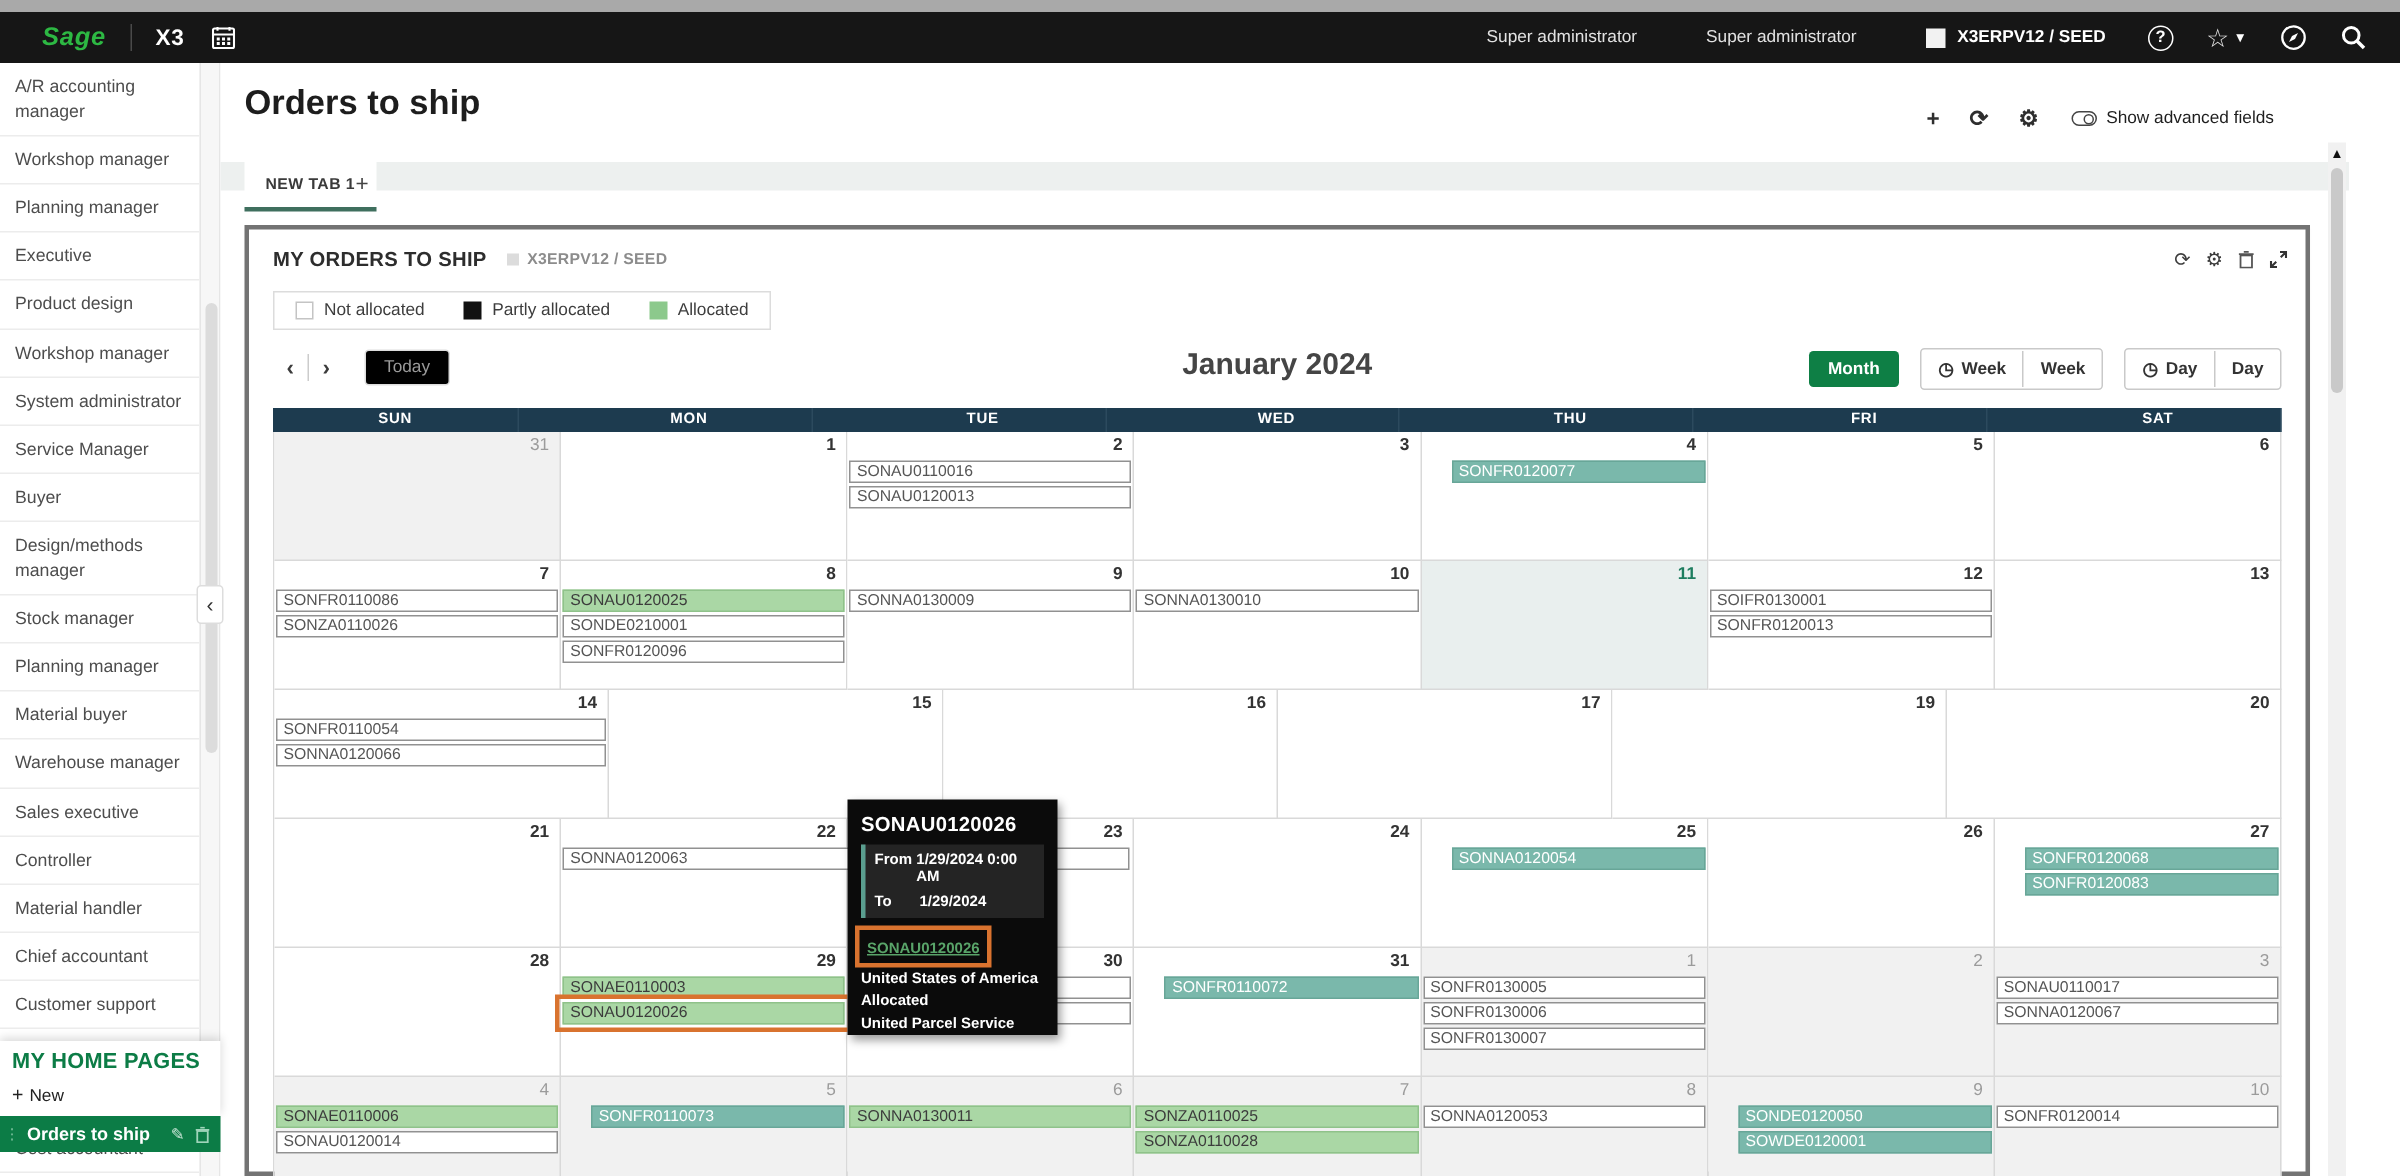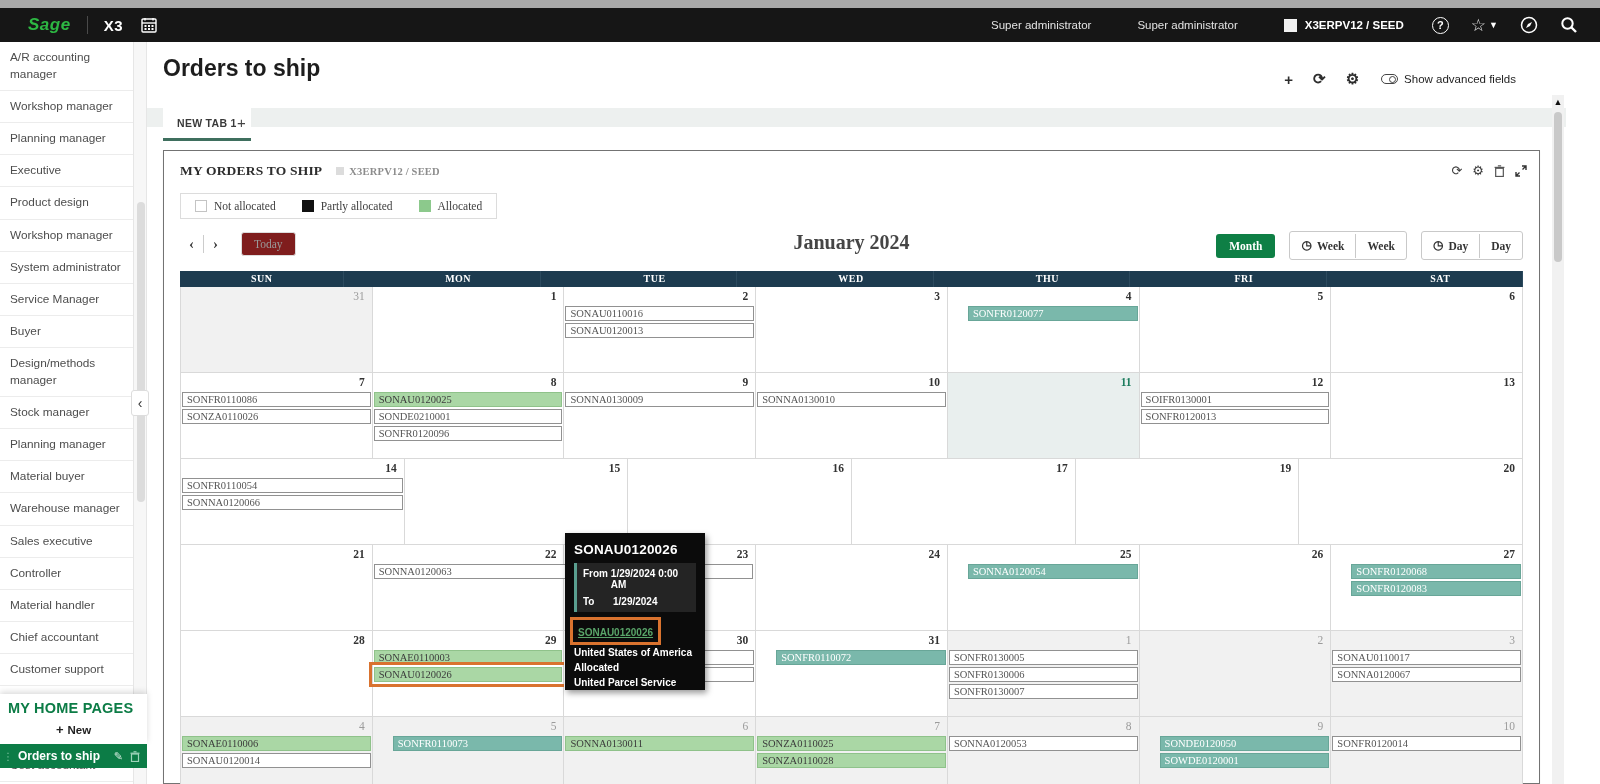--- a/index.html
+++ b/index.html
@@ -28,21 +28,21 @@
     line-height:1.45; cursor:pointer; }
   .sb-scroll { position:absolute; left:133px; top:42px; width:14px; height:742px; background:#f7f7f7;
     border-left:1px solid #e6e6e6; border-right:1px solid #e6e6e6; }
   .sb-thumb { position:absolute; left:3px; top:160px; width:8px; height:300px; background:#dcdcdc; border-radius:4px; }
   .sb-collapse { position:absolute; left:131px; top:390px; width:18px; height:26px; background:#fff;
     border:1px solid #ddd; border-radius:3px; display:flex; align-items:center; justify-content:center;
     font-size:14px; color:#333; cursor:pointer; z-index:5; }
   .home-card { position:absolute; left:0; top:694px; width:147px; height:50px; background:#fff;
     box-shadow:0 -2px 6px rgba(0,0,0,.15); z-index:6; padding:6px 8px 0 8px; }
   .home-title { color:#0c7c46; font-weight:bold; font-size:14.5px; letter-spacing:.2px; }
-  .home-new { font-size:11.5px; color:#222; font-weight:bold; margin-top:6px; cursor:pointer;text-align:center; }
+  .home-new { font-size:11.5px; color:#222; font-weight:normal; margin-top:6px; cursor:pointer; }
   .home-new .plus { font-size:13px; margin-right:4px; }
   .home-bar { position:absolute; left:0; top:744px; width:147px; height:24px; background:#0c7c46; z-index:7;
     display:flex; align-items:center; color:#fff; cursor:pointer; }
   .home-bar .dots { font-size:10px; color:#7fc2a0; margin:0 4px 0 3px; letter-spacing:1px; }
   .home-bar .lbl { font-size:12px; font-weight:bold; flex:1; }
   .home-bar .hico { font-size:11px; color:#cfe9db; margin-right:7px; }
   
   .main { position:absolute; left:147px; top:42px; width:1419px; height:742px; background:#fff; }
   .page-title { position:absolute; left:16px; top:13px; font-size:23px; font-weight:bold; color:#1d1d1d; }
   .hdr-icons { position:absolute; right:50px; top:28px; display:flex; align-items:center; color:#2e2e2e; }
@@ -53,38 +53,38 @@
     border:1.5px solid #444; border-radius:50%; }
   .adv-lbl { font-size:11.5px; color:#1e1e1e; }
   
   .tabstrip { position:absolute; left:0; top:66px; width:1419px; height:19px; background:#edf0ef; }
   .tab { position:absolute; left:16px; top:0; height:33px; background:#fff; padding:0 14px;
     display:flex; align-items:center; font-size:10.5px; font-weight:bold; color:#3a3a3a;
     letter-spacing:.3px; border-bottom:3px solid #3f6f5e; cursor:pointer; }
   .tab-add { position:absolute; left:90px; top:6px; font-size:15px; color:#444; cursor:pointer; }
   
   .card { position:absolute; left:16px; top:108px; width:1377px; height:634px; background:#fff;
-    border:1px solid #737373; box-shadow:0 1px 2px rgba(0,0,0,.05);font-family:Liberation Serif, serif; }
+    border:3px solid #737373; box-shadow:0 1px 2px rgba(0,0,0,.05); }
   .w-head { display:flex; align-items:center; padding:12px 12px 0 16px; }
   .w-title { font-size:13.5px; font-weight:bold; color:#2d2d2d; letter-spacing:.2px; }
   .w-chip { width:8px; height:8px; background:#dcdcdc; margin:0 5px 0 14px; }
   .w-endpoint { font-size:10.5px; font-weight:bold; color:#8c8c8c; letter-spacing:.2px; }
   .w-icons { margin-left:auto; display:flex; align-items:center; color:#3c3c3c; }
   .w-icons .wi { margin-left:10px; font-size:13px; cursor:pointer; display:flex; }
   .legend { display:inline-flex; align-items:center; border:1px solid #dcdcdc; margin:14px 0 0 16px;
     padding:6px 14px; gap:26px; }
   .lg-item { display:flex; align-items:center; font-size:11.5px; color:#3d3d3d; }
   .sw { width:12px; height:12px; margin-right:7px; display:inline-block; }
   .sw-not { border:1px solid #c4c4c4; }
   
   .cal-nav { position:relative; height:28px; margin:12px 16px 0 16px; }
   .nav-left { position:absolute; left:0; top:0; display:flex; align-items:center; height:26px; }
   .nav-arrow { font-size:15px; font-weight:bold; color:#3c3c3c; padding:0 9px; cursor:pointer; }
   .nav-sep { width:1px; height:18px; background:#ccc; }
-  .btn-today { margin-left:14px; background:#7f1d1d; border:1px solid #ddd; border-radius:3px;
+  .btn-today { margin-left:14px; background:#000000; border:1px solid #ddd; border-radius:3px;
     color:#9a9a9a; font-size:11.5px; padding:5px 12px; cursor:pointer; }
   .cal-title { position:absolute; left:0; right:0; top:0; text-align:center; font-size:20px;
     font-weight:bold; color:#454545; }
   .nav-right { position:absolute; right:0; top:0; display:flex; align-items:center; }
   .btn-month { background:#0e7f45; color:#fff; font-size:11.5px; font-weight:bold;
     border-radius:3px; padding:6px 13px; cursor:pointer; }
   .btn-grp { display:flex; align-items:center; border:1px solid #c9c9c9; border-radius:3px;
     background:#fff; margin-left:14px; overflow:hidden; }
   .btn-seg { font-size:11.5px; font-weight:bold; color:#333; padding:6px 11px; cursor:pointer;
     display:flex; align-items:center; }

